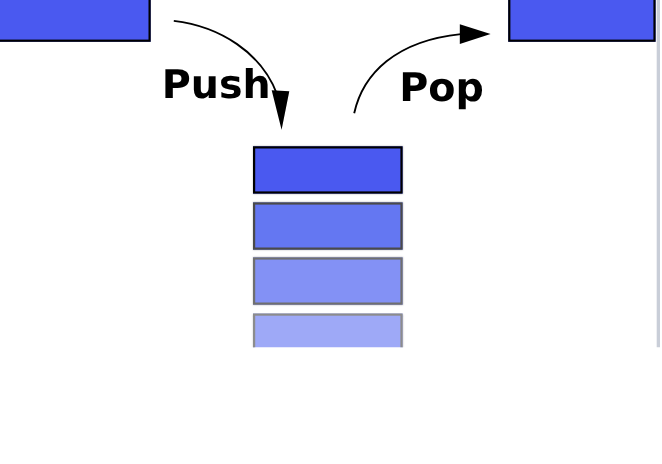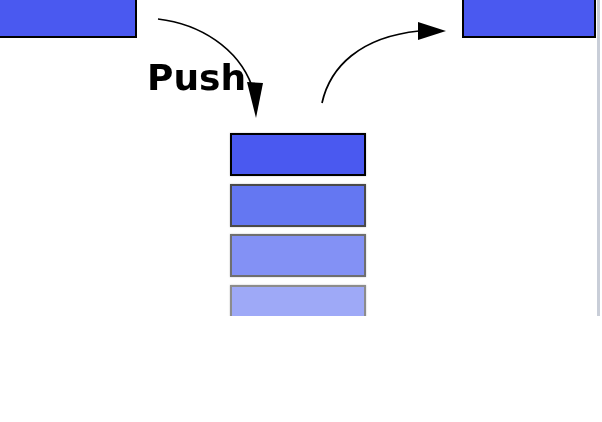--- a/index.html
+++ b/index.html
@@ -80,20 +80,21 @@
       <path class="arrow-stroke" d="M158,19 C200,24 238,48 252,86" fill="none" stroke="#000000" stroke-width="1.7"></path>
       <polygon class="arrow-fill" points="247,82 263,83 256,118" fill="#000000"></polygon>
     </g>
     <g>
       <path class="arrow-stroke" d="M322,103 C330,67 360,37 419,31" fill="none" stroke="#000000" stroke-width="1.7"></path>
       <polygon class="arrow-fill" points="418,22 418,40 446,31" fill="#000000"></polygon>
     </g>
   </svg>
 
   <div class="label push" style="color: rgb(0, 0, 0);">Push</div>
+  <div class="label pop" style="color: rgb(0, 0, 0);">Pop</div>
 
   <div class="stack">
     <div class="stack-item" style="background: rgb(74, 89, 240); border-color: rgb(0, 0, 0);"></div>
     <div class="stack-item" style="background: rgb(100, 119, 242); border-color: rgb(74, 74, 74);"></div>
     <div class="stack-item" style="background: rgb(131, 145, 245); border-color: rgb(111, 111, 111);"></div>
     <div class="stack-item" style="background: rgb(158, 169, 247); border-color: rgb(140, 140, 140);"></div>
     <div class="stack-item" style="background: rgb(186, 192, 250); border-color: rgb(169, 169, 169);"></div>
     <div class="stack-item" style="background: rgb(211, 215, 252); border-color: rgb(198, 198, 198);"></div>
   </div>
 

